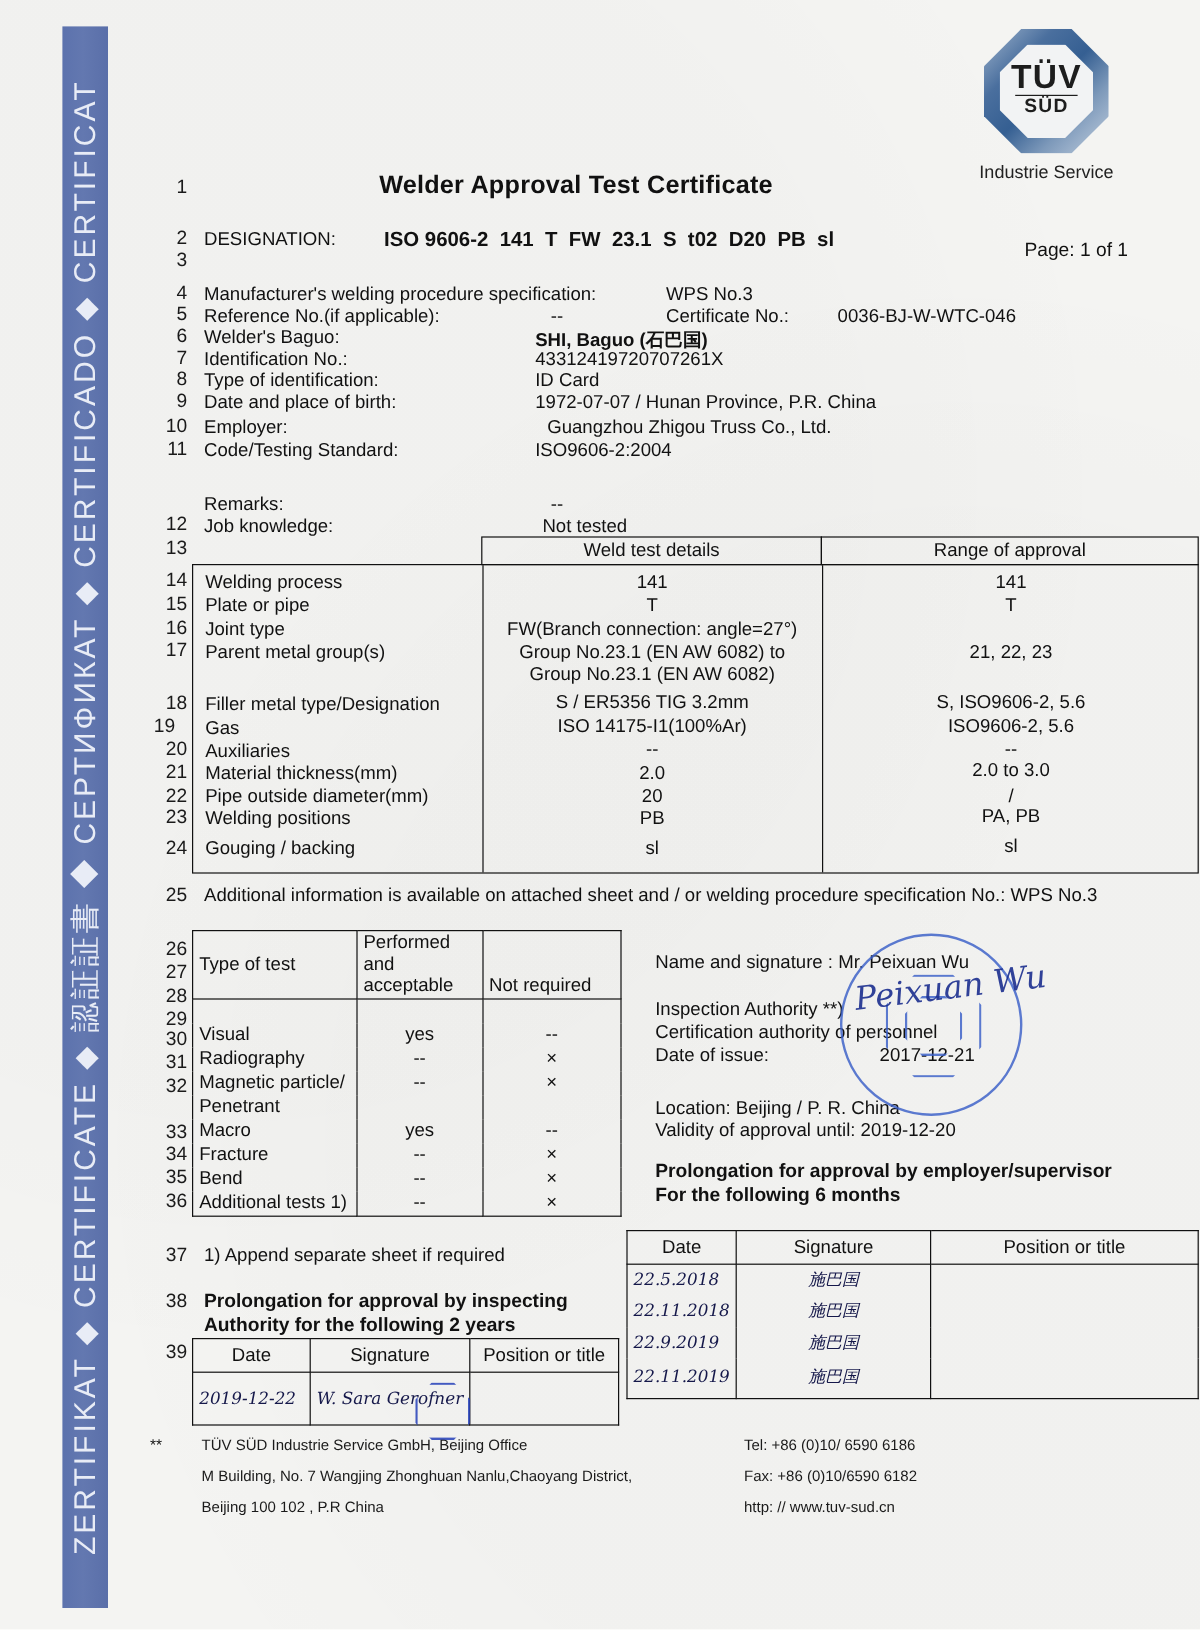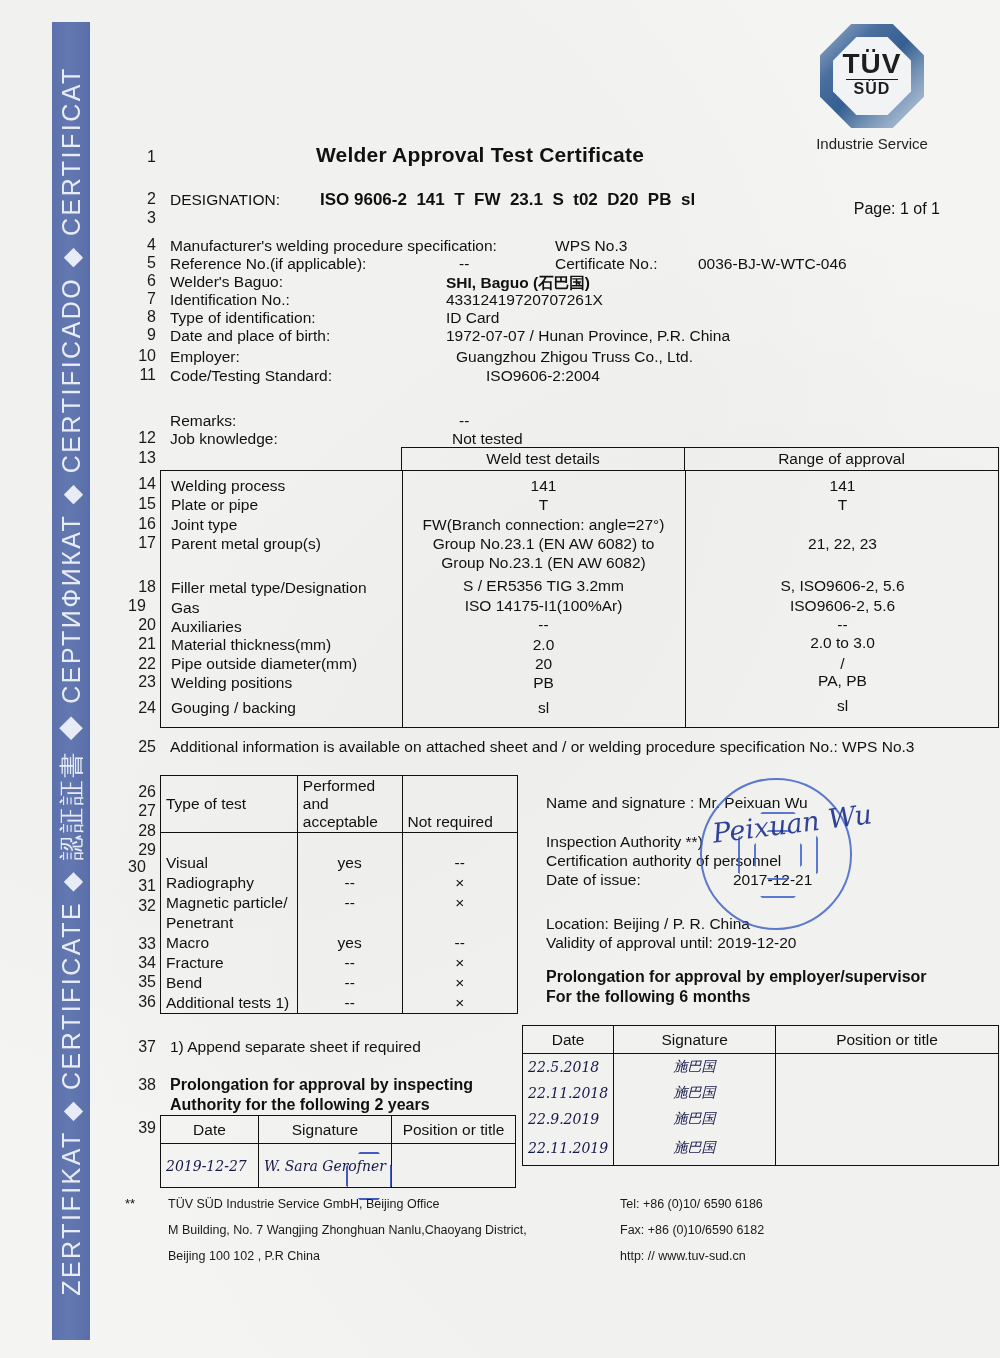--- a/index.html
+++ b/index.html
@@ -239,21 +239,21 @@
   <div class="txt" style="left:170px; top:309px;">Type of identification:</div>
   <div class="txt" style="left:446px; top:309px;">ID Card</div>
 
   <div class="txt" style="left:170px; top:327px;">Date and place of birth:</div>
   <div class="txt" style="left:446px; top:327px;">1972-07-07 / Hunan Province, P.R. China</div>
 
   <div class="txt" style="left:170px; top:348px;">Employer:</div>
   <div class="txt" style="left:456px; top:348px;">Guangzhou Zhigou Truss Co., Ltd.</div>
 
   <div class="txt" style="left:170px; top:367px;">Code/Testing Standard:</div>
-  <div class="txt" style="left:446px; top:367px;margin-left:40px;">ISO9606-2:2004</div>
+  <div class="txt" style="left:446px; top:367px;">ISO9606-2:2004</div>
 
   <div class="txt" style="left:170px; top:412px;">Remarks:</div>
   <div class="txt" style="left:459px; top:412px;">--</div>
   <div class="txt" style="left:170px; top:430px;">Job knowledge:</div>
   <div class="txt" style="left:452px; top:430px;">Not tested</div>
 
   <div id="weld-head">
     <div class="cellh h1">Weld test details</div>
     <div class="cellh h2">Range of approval</div>
   </div>
@@ -419,21 +419,21 @@
   <div class="txt b" style="left:170px; top:1096px; font-size:16px;">Authority for the following 2 years</div>
 
   <table class="grid" id="pro-insp-table">
     <tbody>
         <tr>
       <td class="ctr" style="width:100px;height:28px;">Date</td>
       <td class="ctr" style="width:113px;">Signature</td>
       <td class="ctr" style="width:143px;">Position or title</td>
     </tr>
     <tr>
-      <td class="lft hand" style="height:44px;">2019-12-27</td>
+      <td class="lft hand" style="height:44px;">2019-12-22</td>
       <td class="ctr hand">W. Sara Gerofner</td>
       <td></td>
     </tr>
   </tbody>
     </table>
 
   <div class="oct-stamp2"></div>
 
   <div class="txt" style="left:125px; top:1196px; font-size:13px;">**</div>
   <div class="footer-l" style="top:1197px;">TÜV SÜD Industrie Service GmbH, Beijing Office</div>
@@ -465,21 +465,21 @@
   <div class="ln" style="top:616px;">20</div>
   <div class="ln" style="top:635px;">21</div>
   <div class="ln" style="top:655px;">22</div>
   <div class="ln" style="top:673px;">23</div>
   <div class="ln" style="top:699px;">24</div>
   <div class="ln" style="top:738px;">25</div>
   <div class="ln" style="top:783px;">26</div>
   <div class="ln" style="top:802px;">27</div>
   <div class="ln" style="top:822px;">28</div>
   <div class="ln" style="top:841px;">29</div>
-  <div class="ln" style="top:858px;text-align:center;">30</div>
+  <div class="ln" style="top:858px;">30</div>
   <div class="ln" style="top:877px;">31</div>
   <div class="ln" style="top:897px;">32</div>
   <div class="ln" style="top:935px;">33</div>
   <div class="ln" style="top:954px;">34</div>
   <div class="ln" style="top:973px;">35</div>
   <div class="ln" style="top:993px;">36</div>
   <div class="ln" style="top:1038px;">37</div>
   <div class="ln" style="top:1076px;">38</div>
   <div class="ln" style="top:1119px;">39</div>
 

